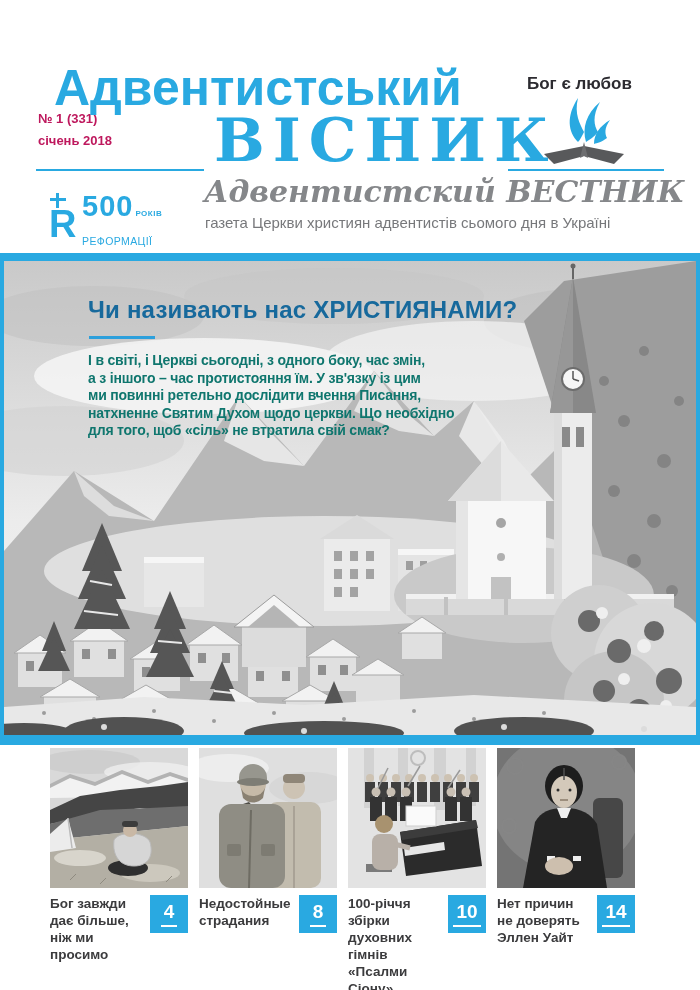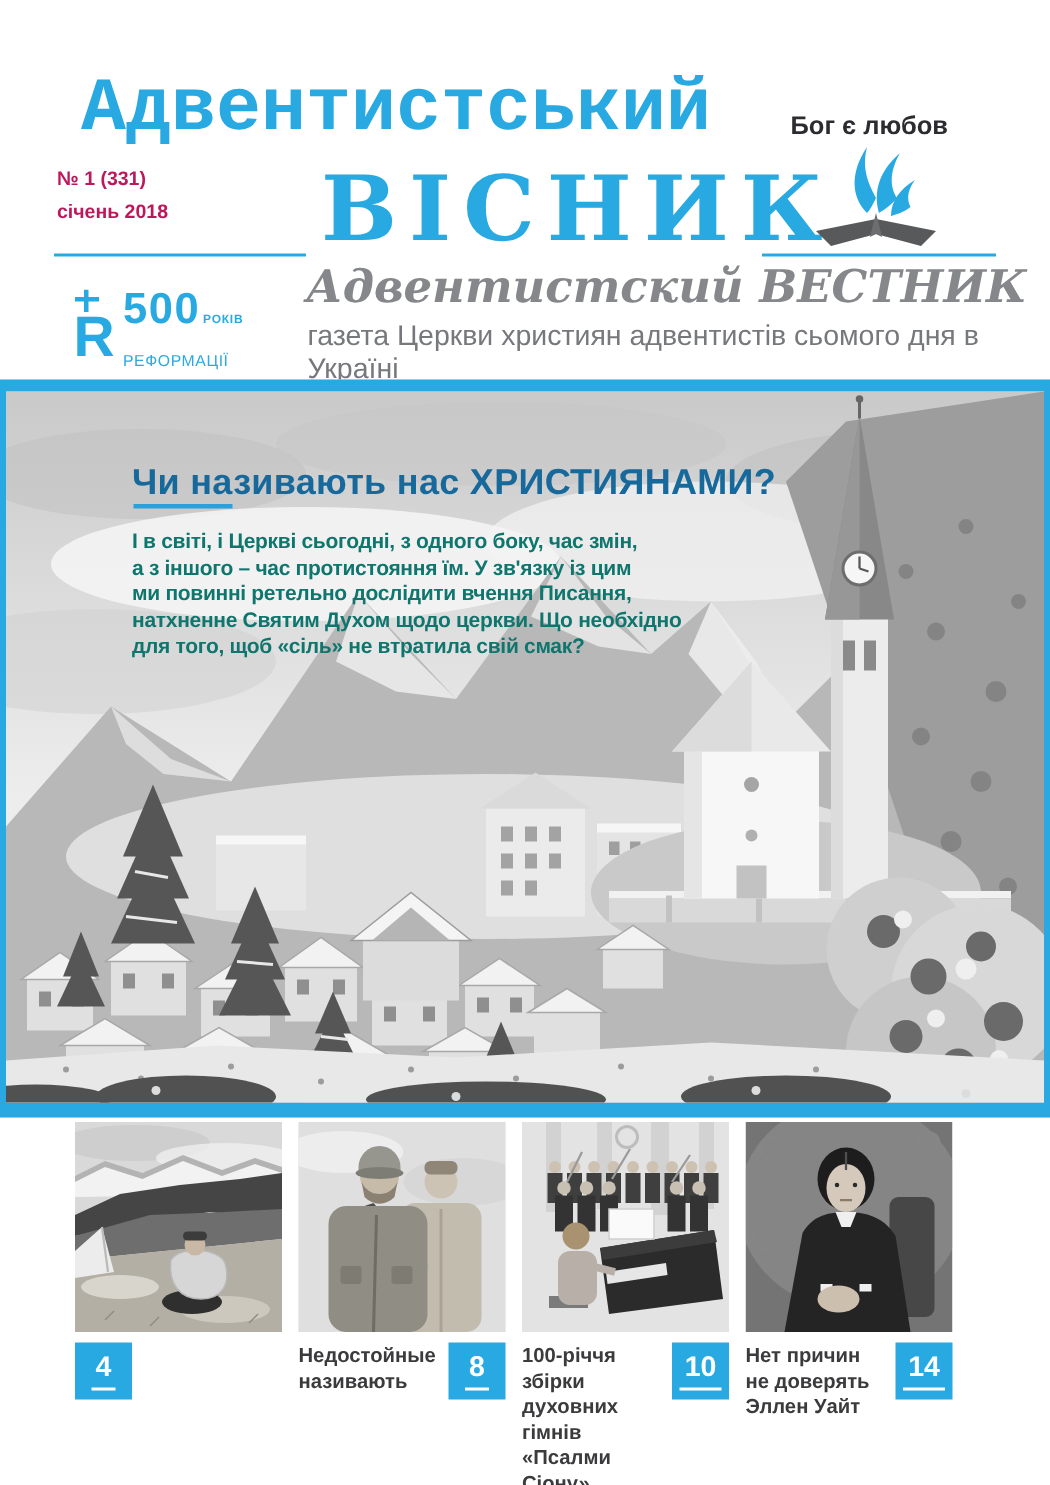--- a/index.html
+++ b/index.html
@@ -5,53 +5,53 @@
   html,body{margin:0;padding:0;}
   body{
     width:700px;height:990px;position:relative;background:#ffffff;
     font-family:"Liberation Sans",sans-serif;overflow:hidden;
   }
   .abs{position:absolute;}
 
   
   .issue-block{left:38px;top:108px;color:#be185d;font-weight:bold;font-size:13px;line-height:22px;}
   .title-line1{
-    left:54px;top:48px;color:#29a9e1;font-family:Liberation Mono, monospace;
+    left:54px;top:62px;color:#29a9e1;font-family:Liberation Sans, sans-serif;
     font-weight:bold;font-size:50px;line-height:52px;letter-spacing:0px;text-align:center;
   }
   .title-line2{
     left:214px;top:110px;color:#29a9e1;font-family:"DejaVu Serif",serif;
     font-weight:bold;font-size:60px;line-height:60px;letter-spacing:8px;
   }
   .motto{left:527px;top:74px;color:#2c2b30;font-weight:bold;font-size:17px;}
   .adventist-logo{left:538px;top:92px;width:92px;height:78px;}
   .rule{height:2px;background:#29a9e1;}
   .rule-left{left:36px;top:169px;width:168px;}
   .rule-right{left:508px;top:169px;width:156px;}
   .title-ru{
     left:204px;top:176px;color:#85878a;font-family:"DejaVu Serif",serif;
     font-style:italic;font-weight:bold;font-size:30px;line-height:32px;
   }
-  .tagline{left:205px;top:214px;color:#77787b;font-size:19px;}
+  .tagline{left:205px;top:214px;color:#77787b;font-size:15px;}
   .ref-badge{left:44px;top:193px;display:flex;align-items:flex-start;}
   .ref-text{margin-left:4px;}
   .ref-row{display:flex;align-items:baseline;}
   .ref-500{color:#29a9e1;font-weight:bold;font-size:29px;line-height:26px;letter-spacing:1px;text-align:right;}
   .ref-rokiv{color:#29a9e1;font-weight:bold;font-size:8px;margin-left:2px;letter-spacing:.5px;}
   .ref-label{color:#29a9e1;font-size:10.5px;letter-spacing:.4px;margin-top:16px;}
 
   
   .cover{
     left:0;top:253px;width:700px;height:492px;box-sizing:border-box;
     border:4px solid #29a9e1;border-top-width:8px;border-bottom-width:10px;
     background:#e9e9e9;
   }
   .cover svg{display:block;width:100%;height:100%;}
   .headline{
-    left:88px;top:308px;color:#17699c;font-weight:bold;font-size:24px;letter-spacing:.2px;
+    left:88px;top:296px;color:#17699c;font-weight:bold;font-size:24px;letter-spacing:.2px;
   }
   .headline-rule{left:89px;top:336px;width:66px;height:3px;background:#2da0dc;}
   .lead{
     left:88px;top:352px;color:#0f766e;font-weight:bold;font-size:14px;
     line-height:17.5px;white-space:pre-line;letter-spacing:-0.2px;
   }
 
   
   .teasers{left:50px;top:748px;width:586px;display:flex;gap:11px;}
   .teaser{width:138px;display:flex;flex-direction:column;}
@@ -351,20 +351,23 @@
         <circle cx="80" cy="82" r="7" fill="#c9b8a5"></circle>
         <rect x="72" y="73" width="16" height="6" rx="3" fill="#3c3c3c"></rect>
         <g stroke="#8f8b80" stroke-width="1">
           <line x1="20" y1="132" x2="26" y2="126"></line>
             <line x1="50" y1="136" x2="56" y2="130"></line>
             <line x1="116" y1="134" x2="122" y2="128"></line>
         </g>
       </svg>
     </div>
     <div class="caption-row">
+      <div class="caption-text">Бог завжди
+дає більше,
+ніж ми просимо</div>
       <div class="page-badge">
         <span class="page-num">4</span>
       </div>
     </div>
   </div>
 
   <div class="teaser">
     <div class="thumb">
       <svg viewBox="0 0 138 140" preserveAspectRatio="none" xmlns="http://www.w3.org/2000/svg">
         <rect width="138" height="140" fill="#dfdfdf"></rect>
@@ -380,21 +383,21 @@
         <path d="M40,30 A14,14 0 0 1 68,30 L68,34 L40,34 Z" fill="#97968e"></path>
         <ellipse cx="54" cy="34" rx="16" ry="4" fill="#7e7d75"></ellipse>
         <rect x="20" y="56" width="66" height="84" rx="12" fill="#8f8d84"></rect>
         <line x1="52" y1="62" x2="50" y2="140" stroke="#6e6c63" stroke-width="2"></line>
         <rect x="28" y="96" width="14" height="12" rx="2" fill="#7d7b72"></rect>
         <rect x="62" y="96" width="14" height="12" rx="2" fill="#7d7b72"></rect>
       </svg>
     </div>
     <div class="caption-row">
       <div class="caption-text">Недостойные
-називають</div>
+страдания</div>
       <div class="page-badge">
         <span class="page-num">8</span>
       </div>
     </div>
   </div>
 
   <div class="teaser">
     <div class="thumb">
       <svg viewBox="0 0 138 140" preserveAspectRatio="none" xmlns="http://www.w3.org/2000/svg">
         <rect width="138" height="140" fill="#e3e3e3"></rect>

